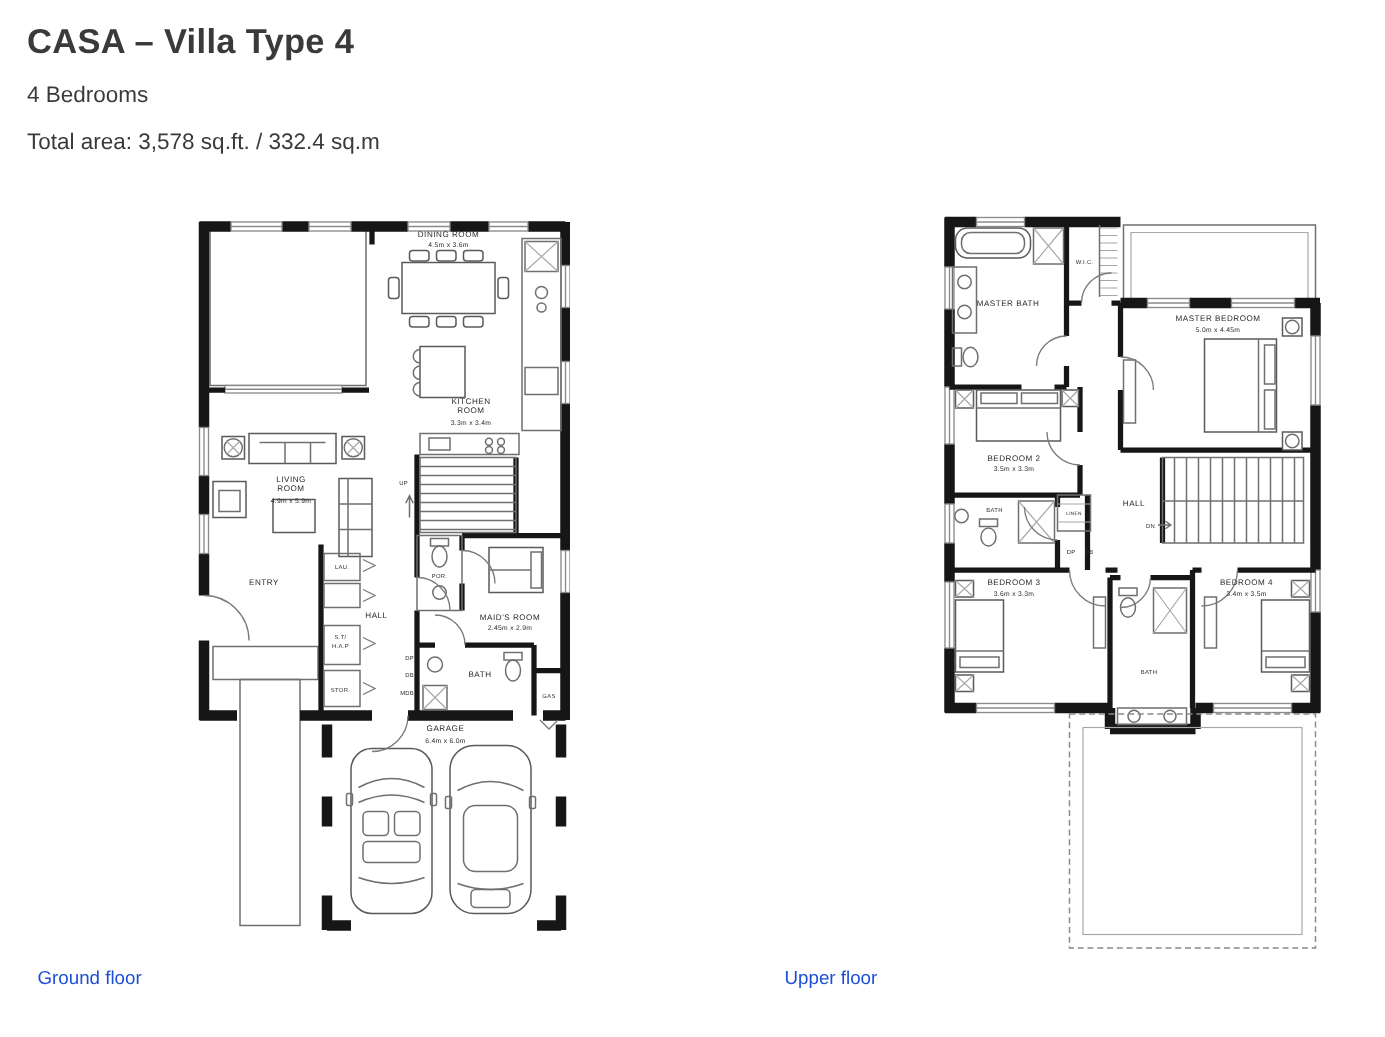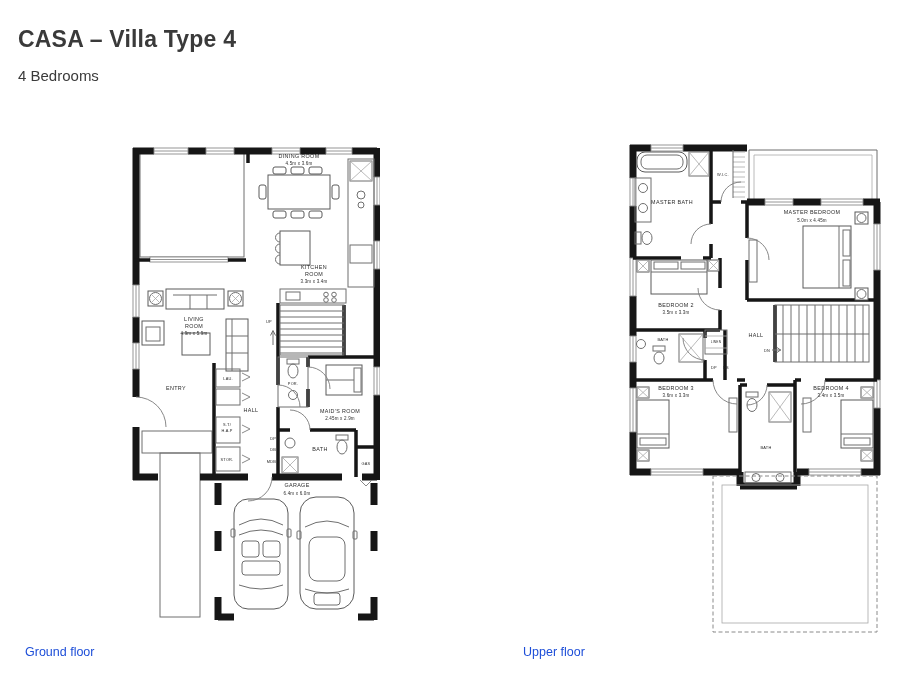--- a/index.html
+++ b/index.html
@@ -1,20 +1,20 @@
 <!DOCTYPE html>
 <html><head>
 <meta charset="utf-8">
 <style>
   *{box-sizing:border-box}
   body{margin:0;background:#fff}
   .page{position:relative;width:923px;height:691px;background:#fff;
         font-family:"Liberation Sans",sans-serif;overflow:hidden}
   .header{position:absolute;left:18px;top:10px;color:#3a3a3a}
-  .title{font-size:23px;font-weight:600;letter-spacing:.2px;margin:16px 0 7px 0}
+  .title{font-size:23px;font-weight:600;letter-spacing:.2px;margin:4px 0 7px 0}
   .sub{font-size:15px;margin:14px 0;color:#3a3a3a}
   .plan{position:absolute}
   .caption{position:absolute;top:645px;font-size:12.5px;color:#1d4ed8}
   .cap-ground{left:25px}
   .cap-upper{left:523px}
   svg .wall{stroke:#161616;stroke-width:7;fill:none}
   svg .iwall{stroke:#161616;stroke-width:3.5;fill:none}
   svg .thin{stroke:#6f6f6f;stroke-width:1;fill:none}
   svg .lite{stroke:#a8a8a8;stroke-width:.8;fill:none}
   svg .furn{stroke:#5a5a5a;stroke-width:1;fill:#fff}
@@ -28,20 +28,21 @@
   svg .tiny{font-size:3.9px;letter-spacing:.2px}
 </style>
 </head>
 <body>
 
 <div class="page">
 
   <div class="header">
     <h1 class="title">CASA – Villa Type 4</h1>
     <div class="sub">4 Bedrooms</div>
+    <div class="sub">Total area: 3,578 sq.ft. / 332.4 sq.m</div>
   </div>
 
   <svg class="plan" style="left:130px;top:145px" width="250" height="495" viewBox="0 0 250 495">
     <defs>
       <pattern id="grid18" width="18" height="18" patternUnits="userSpaceOnUse">
         <path d="M18,0 H0 V18" fill="none" stroke="#c3c3c3" stroke-width="0.7"></path>
       </pattern>
       <pattern id="grid14" width="14" height="14" patternUnits="userSpaceOnUse">
         <path d="M14,0 H0 V14" fill="none" stroke="#c3c3c3" stroke-width="0.7"></path>
       </pattern>

